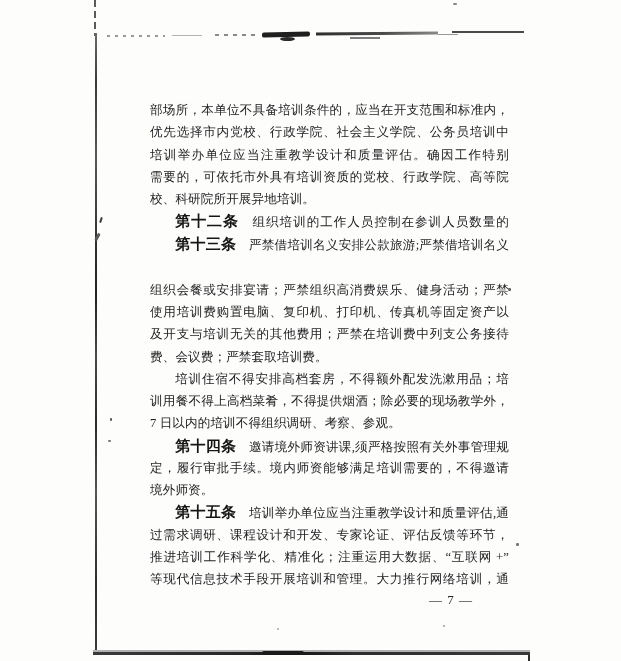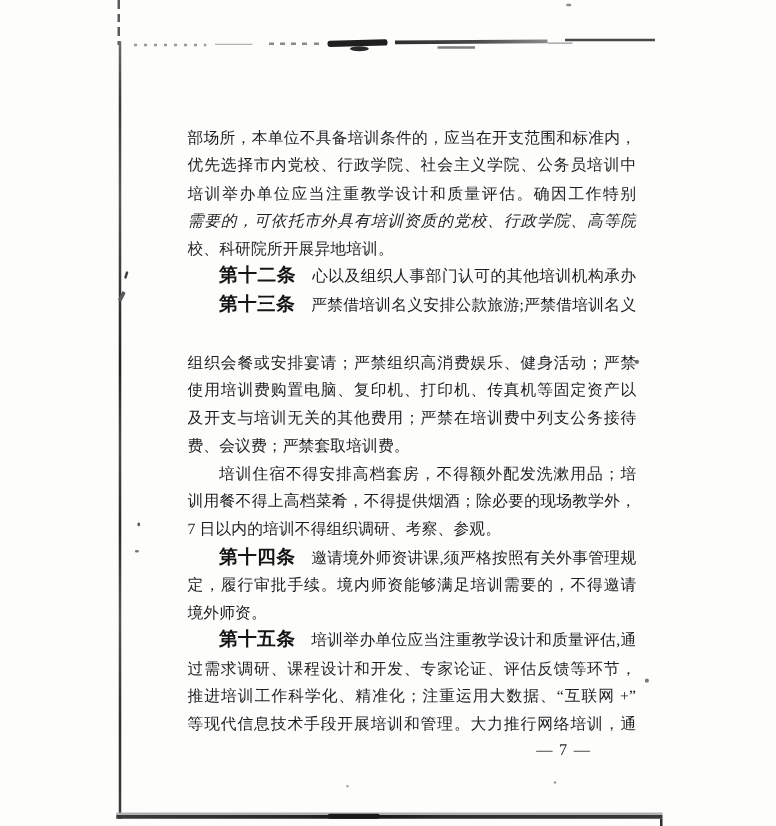--- a/index.html
+++ b/index.html
@@ -110,23 +110,23 @@
   <div class="speck" id="speck-5"></div>
   <div class="speck" id="speck-6"></div>
   <div class="speck" id="speck-7"></div>
   <div class="speck" id="speck-8"></div>
   <div class="speck" id="speck-9"></div>
 
   <main id="text-block">
       <div class="line fill" style="text-indent: 0em;"><span class="run">部场所，本单位不具备培训条件的，应当在开支范围和标准内，</span></div>
       <div class="line fill" style="text-indent: 0em;"><span class="run">优先选择市内党校、行政学院、社会主义学院、公务员培训中</span></div>
       <div class="line fill" style="text-indent: 0em;"><span class="run">培训举办单位应当注重教学设计和质量评估。确因工作特别</span></div>
-      <div class="line fill" style="text-indent: 0em; font-style: italic;"><span class="run">需要的，可依托市外具有培训资质的党校、行政学院、高等院</span></div>
+      <div class="line fill" style="text-indent: 0em;"><span class="run">需要的，可依托市外具有培训资质的党校、行政学院、高等院</span></div>
       <div class="line" style="text-indent: 0em;"><span class="run">校、科研院所开展异地培训。</span></div>
-      <div class="line fill" style="text-indent: 2em;"><span class="run bold">第十二条</span><span class="run">　心以及组织人事部门认可的其他培训机构承办</span></div>
+      <div class="line fill" style="text-indent: 2em;"><span class="run bold">第十二条</span><span class="run">　组织培训的工作人员控制在参训人员数量的</span></div>
       <div class="line fill" style="text-indent: 2em;"><span class="run bold">第十三条</span><span class="run">　严禁借培训名义安排公款旅游;严禁借培训名义</span></div>
       <div class="line fill" style="text-indent: 0em; margin-top: 24px;"><span class="run">组织会餐或安排宴请；严禁组织高消费娱乐、健身活动；严禁</span></div>
       <div class="line fill" style="text-indent: 0em;"><span class="run">使用培训费购置电脑、复印机、打印机、传真机等固定资产以</span></div>
       <div class="line fill" style="text-indent: 0em;"><span class="run">及开支与培训无关的其他费用；严禁在培训费中列支公务接待</span></div>
       <div class="line" style="text-indent: 0em;"><span class="run">费、会议费；严禁套取培训费。</span></div>
       <div class="line fill" style="text-indent: 2em;"><span class="run">培训住宿不得安排高档套房，不得额外配发洗漱用品；培</span></div>
       <div class="line fill" style="text-indent: 0em;"><span class="run">训用餐不得上高档菜肴，不得提供烟酒；除必要的现场教学外，</span></div>
       <div class="line" style="text-indent: 0em;"><span class="run">7 日以内的培训不得组织调研、考察、参观。</span></div>
       <div class="line fill" style="text-indent: 2em;"><span class="run bold">第十四条</span><span class="run">　邀请境外师资讲课,须严格按照有关外事管理规</span></div>
       <div class="line fill" style="text-indent: 0em;"><span class="run">定，履行审批手续。境内师资能够满足培训需要的，不得邀请</span></div>

